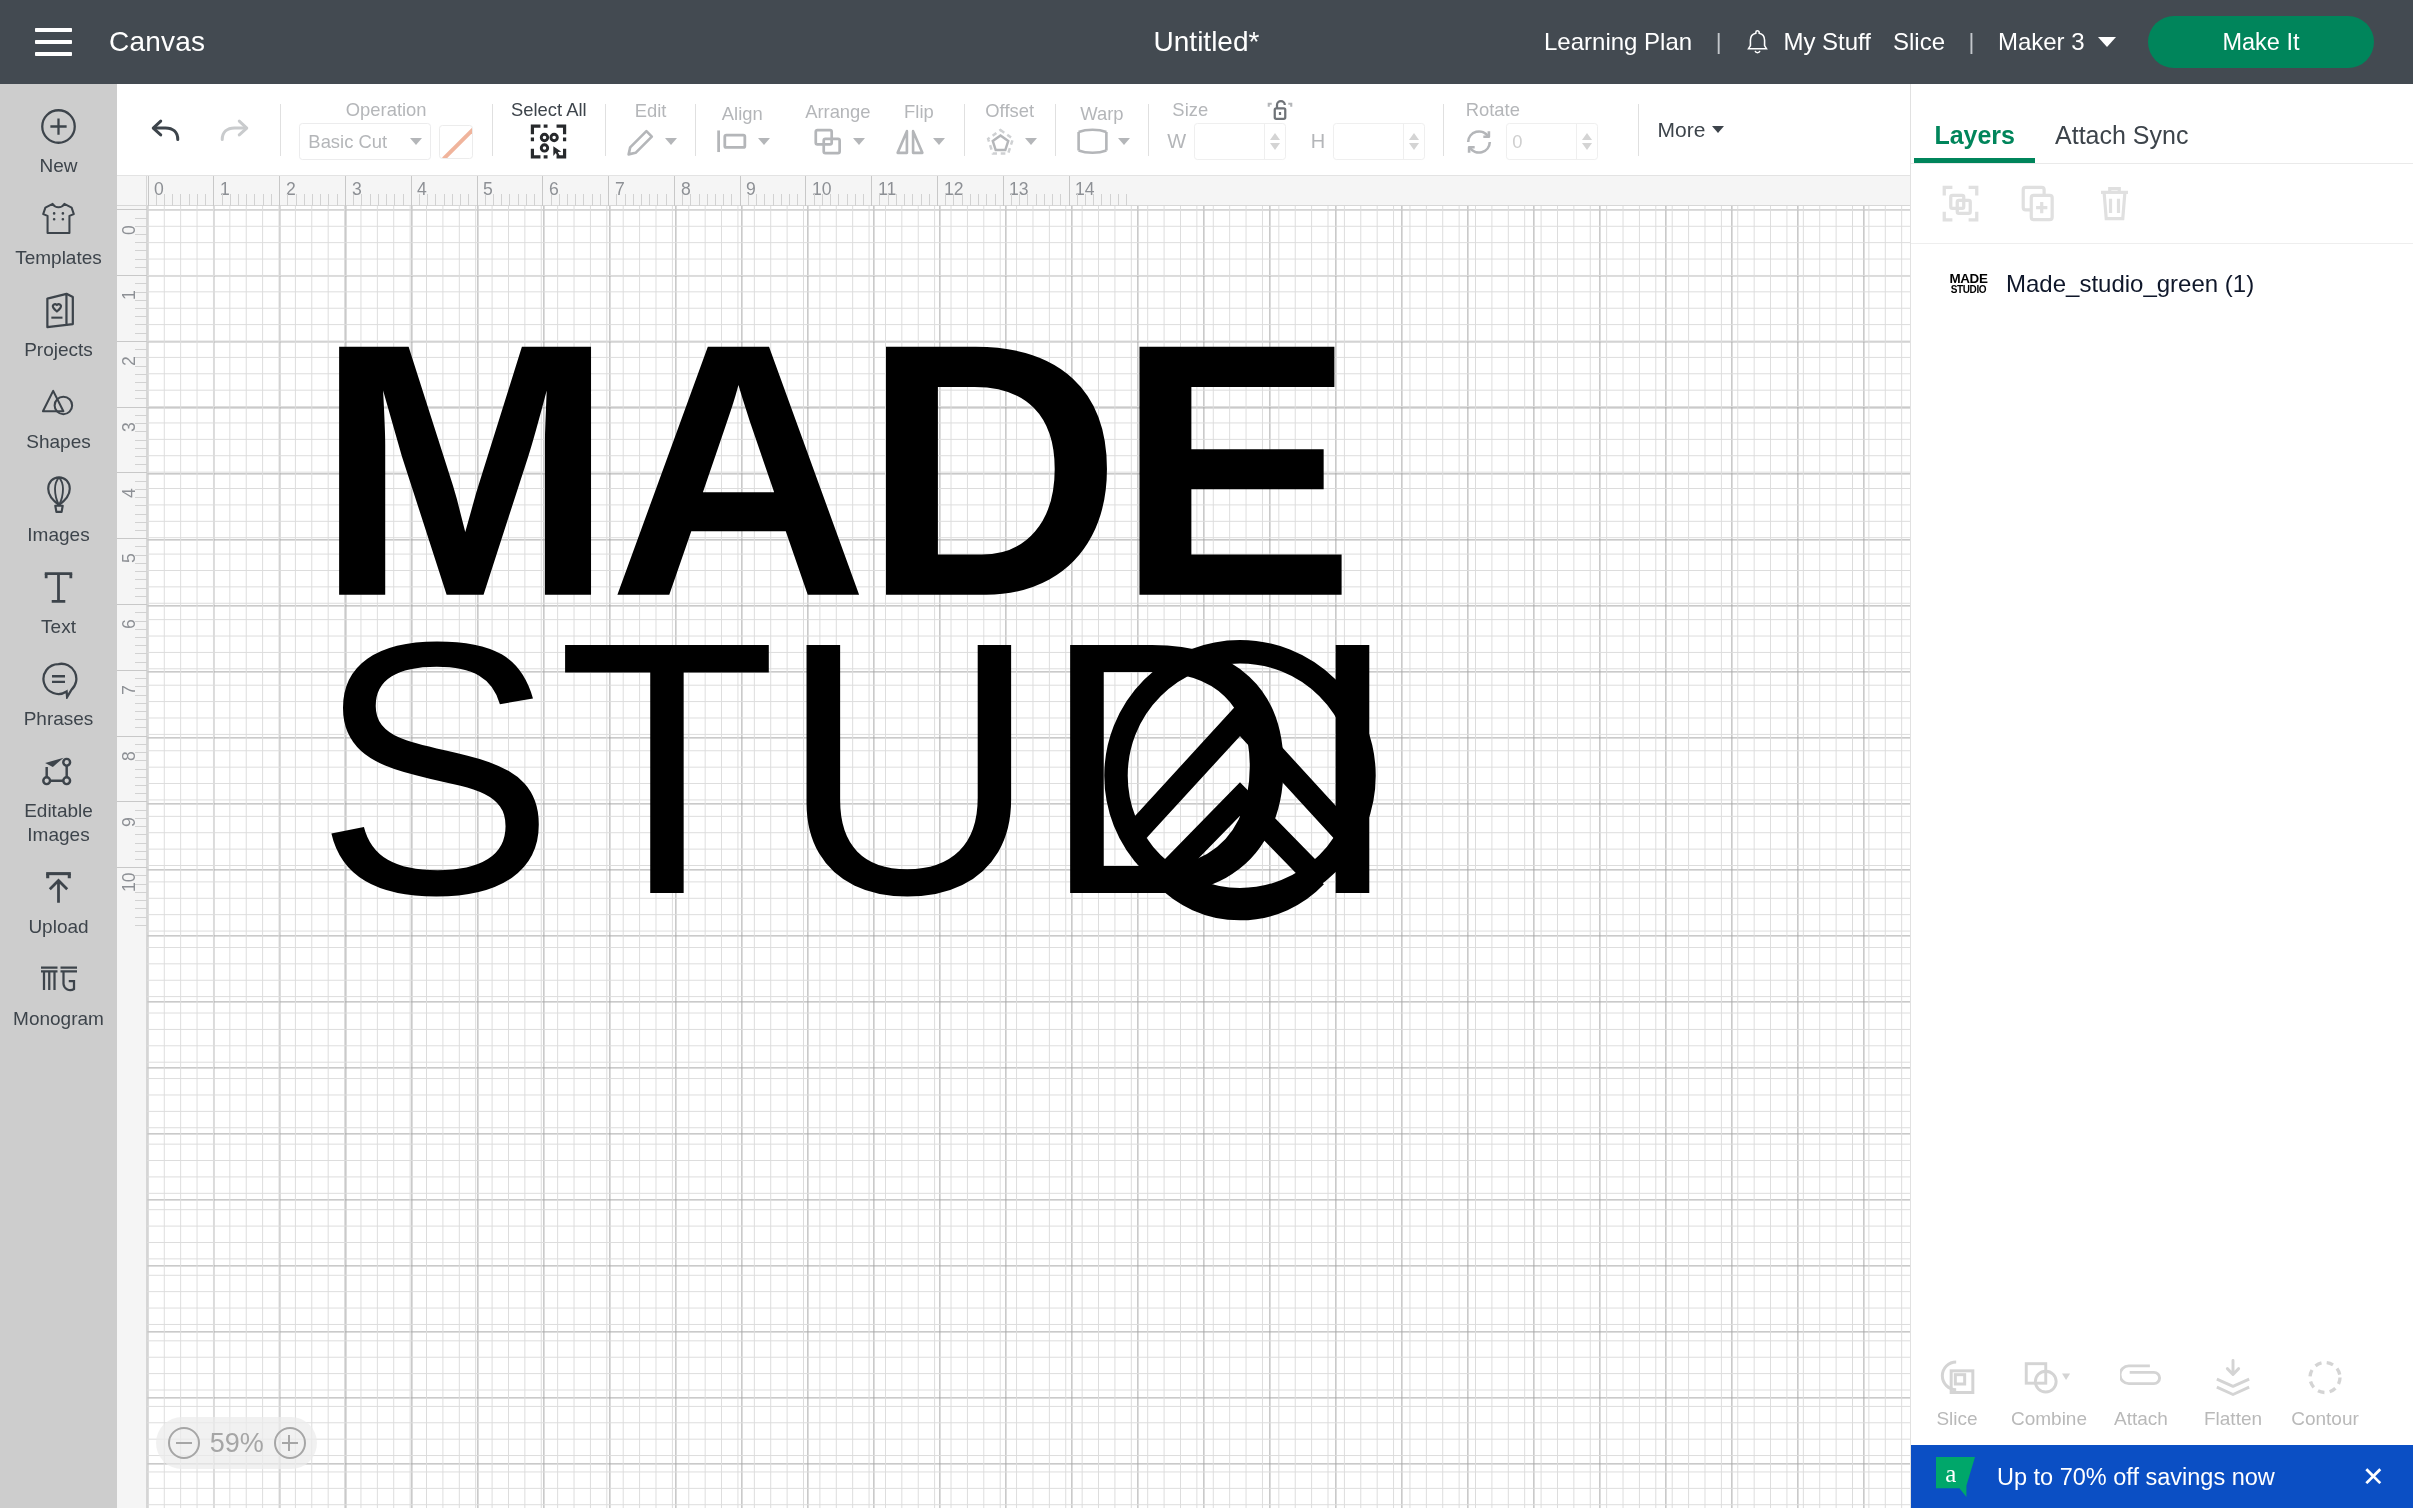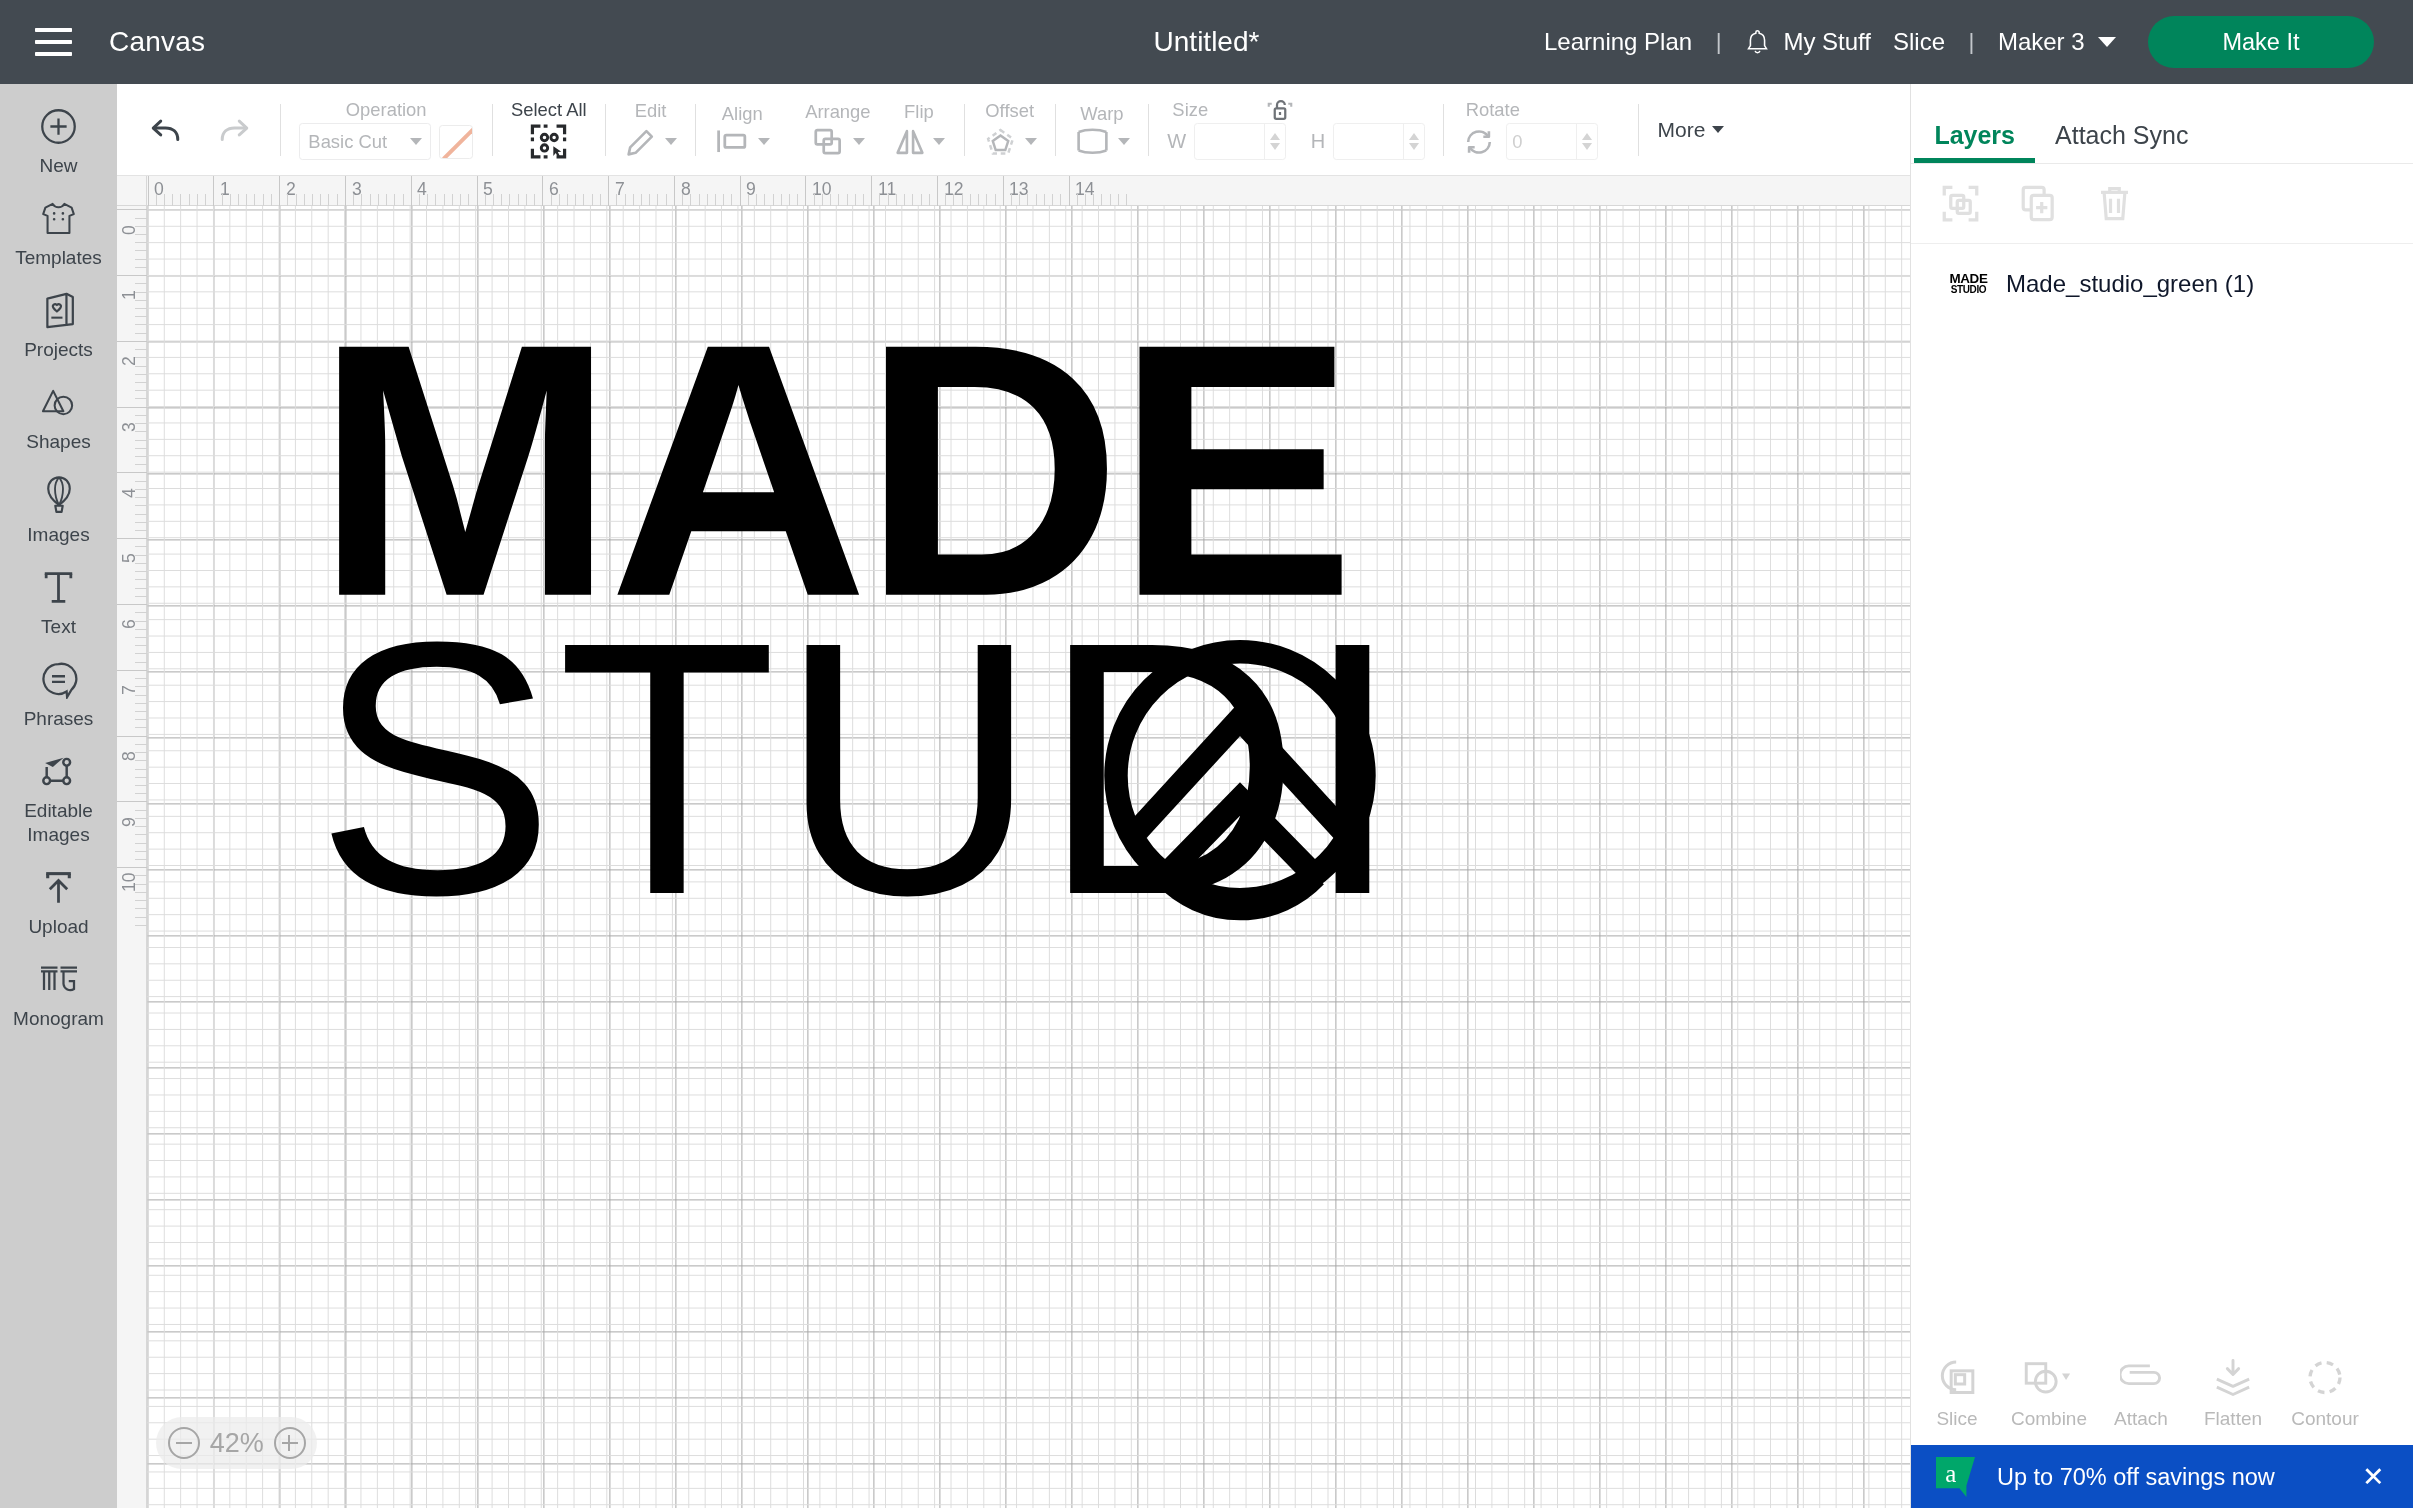--- a/index.html
+++ b/index.html
@@ -863,21 +863,21 @@
         <div class="rv-tick minor" style="top: 686px;"></div>
         <div class="rv-tick minor" style="top: 694px;"></div>
         <div class="rv-tick minor" style="top: 702px;"></div>
         <div class="rv-tick minor" style="top: 711px;"></div>
         <div class="rv-tick minor" style="top: 719px;"></div>
       </div>
     <div class="ruler-corner"></div>
 
     <div class="zoom-pill">
       <span class="zoom-circ"></span>
-      <span>42%</span>
+      <span>59%</span>
       <span class="zoom-circ plus"></span>
     </div>
   </div>
 
   <div class="rpanel">
 
     <div class="rp-tabs">
       <div class="rp-tab active">Layers</div>
       <div class="rp-tab">Attach Sync</div>
     </div>

